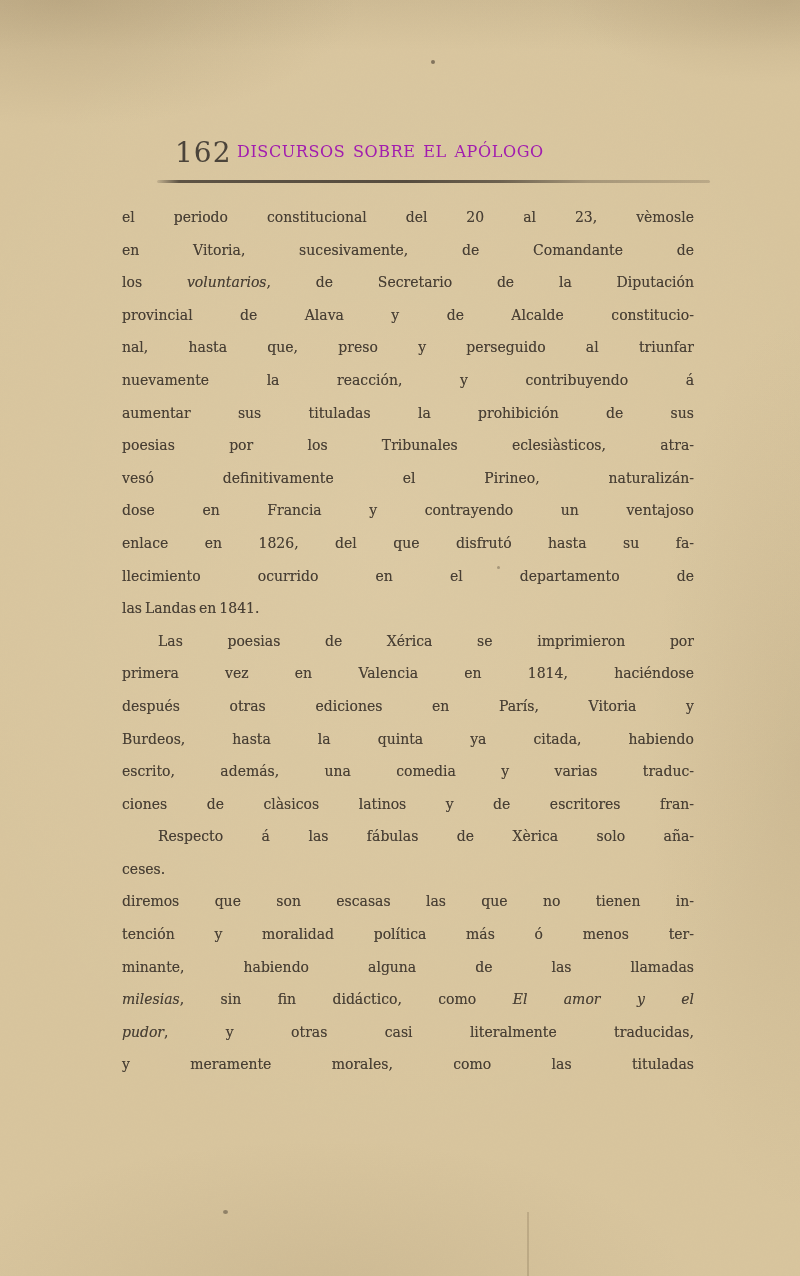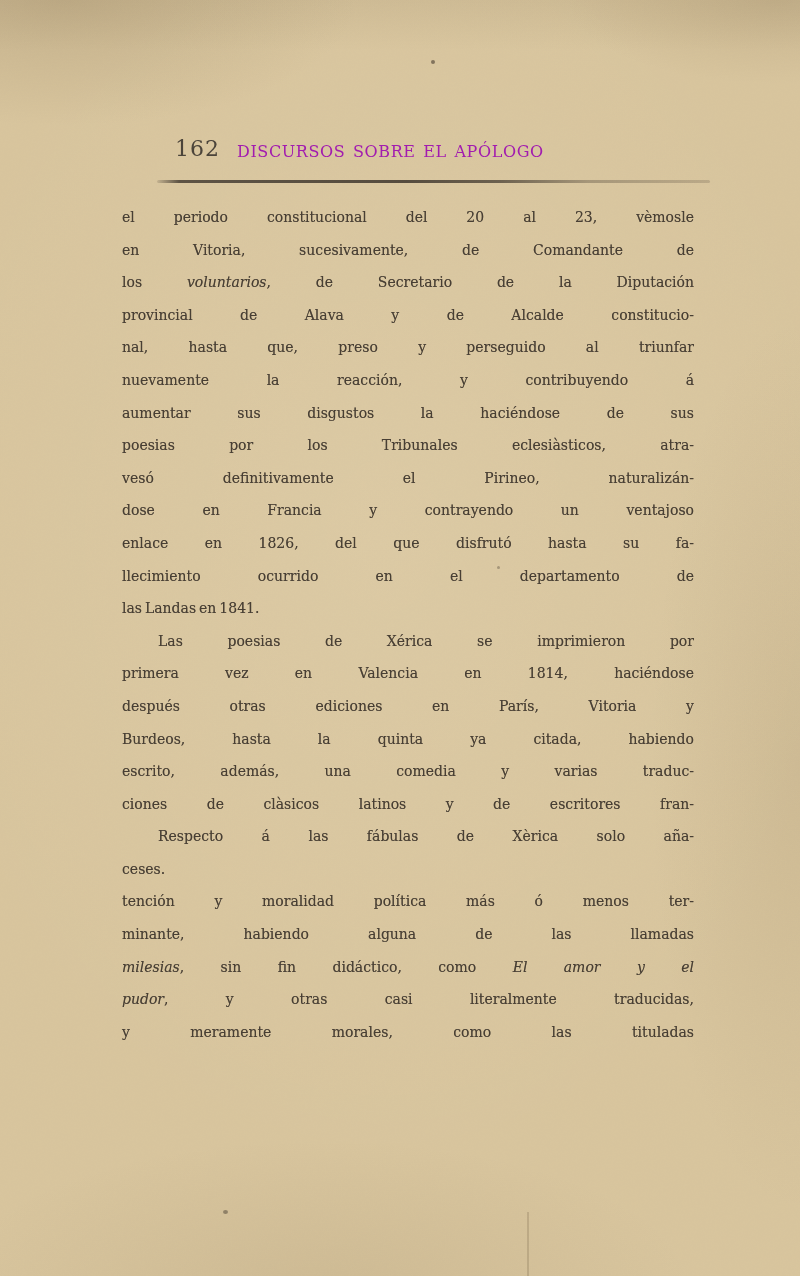--- a/index.html
+++ b/index.html
@@ -28,21 +28,21 @@
   .noise-layer {
     position: absolute; inset: 0;
     pointer-events: none;
     opacity: 0.35;
     mix-blend-mode: multiply;
   }
   
   .page-number {
     position: absolute;
     left: 175px; top: 136px;
-    font-size: 22px;
+    font-size: 28px;
     letter-spacing: 1px;
     color: #4b443a;
   }
   .running-title {
     position: absolute;
     left: 237px; top: 142px;
     font-size: 16px;
     letter-spacing: 0.6px;
     word-spacing: 2px;
     color: #a21caf;
@@ -113,35 +113,36 @@
 <div class="running-title">DISCURSOS SOBRE EL APÓLOGO</div>
 <div class="header-rule"></div>
 
 <div class="body-text">
     <div class="line"><span>el periodo constitucional del 20 al 23, vèmosle</span></div>
     <div class="line"><span>en Vitoria, sucesivamente, de Comandante de</span></div>
     <div class="line"><span>los </span><span class="it">voluntarios</span><span>, de Secretario de la Diputación</span></div>
     <div class="line"><span>provincial de Alava y de Alcalde constitucio-</span></div>
     <div class="line"><span>nal, hasta que, preso y perseguido al triunfar</span></div>
     <div class="line"><span>nuevamente la reacción, y contribuyendo á</span></div>
-    <div class="line"><span>aumentar sus disgustos la haciéndose de sus</span></div>
+    <div class="line"><span>aumentar sus tituladas la prohibición de sus</span></div>
     <div class="line"><span>poesias por los Tribunales eclesiàsticos, atra-</span></div>
     <div class="line"><span>vesó definitivamente el Pirineo, naturalizán-</span></div>
     <div class="line"><span>dose en Francia y contrayendo un ventajoso</span></div>
     <div class="line"><span>enlace en 1826, del que disfrutó hasta su fa-</span></div>
     <div class="line"><span>llecimiento ocurrido en el departamento de</span></div>
     <div class="line last"><span>las Landas en 1841.</span></div>
     <div class="line indent"><span>Las poesias de Xérica se imprimieron por</span></div>
     <div class="line"><span>primera vez en Valencia en 1814, haciéndose</span></div>
     <div class="line"><span>después otras ediciones en París, Vitoria y</span></div>
     <div class="line"><span>Burdeos, hasta la quinta ya citada, habiendo</span></div>
     <div class="line"><span>escrito, además, una comedia y varias traduc-</span></div>
     <div class="line"><span>ciones de clàsicos latinos y de escritores fran-</span></div>
     <div class="line indent"><span>Respecto á las fábulas de Xèrica solo aña-</span></div>
     <div class="line last"><span>ceses.</span></div>
+    <div class="line"><span>diremos que son escasas las que no tienen in-</span></div>
     <div class="line"><span>tención y moralidad política más ó menos ter-</span></div>
     <div class="line"><span>minante, habiendo alguna de las llamadas</span></div>
     <div class="line"><span class="it">milesias</span><span>, sin fin didáctico, como </span><span class="it">El amor y el</span></div>
     <div class="line"><span class="it">pudor</span><span>, y otras casi literalmente traducidas,</span></div>
     <div class="line"><span>y meramente morales, como las tituladas</span></div>
   </div>
 
 <div class="speck s1"></div>
 <div class="speck s2"></div>
 <div class="speck s3"></div>

